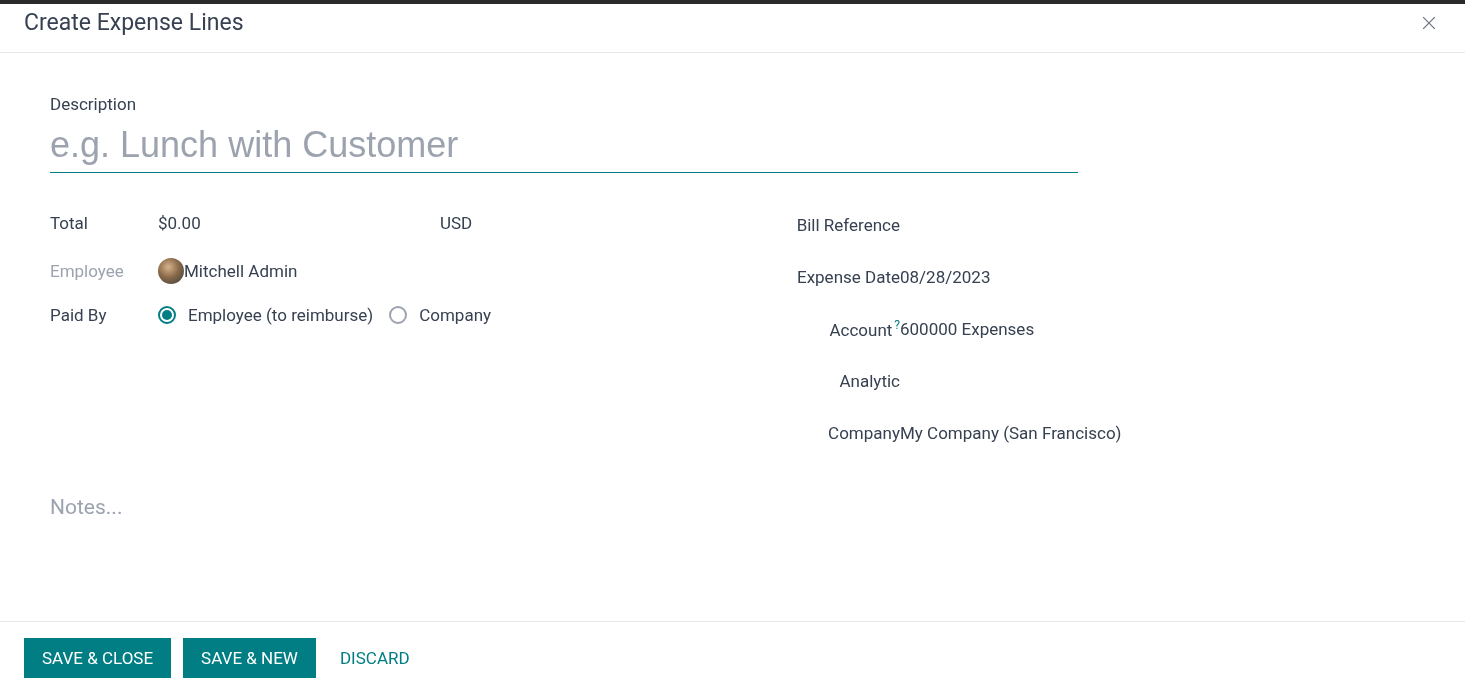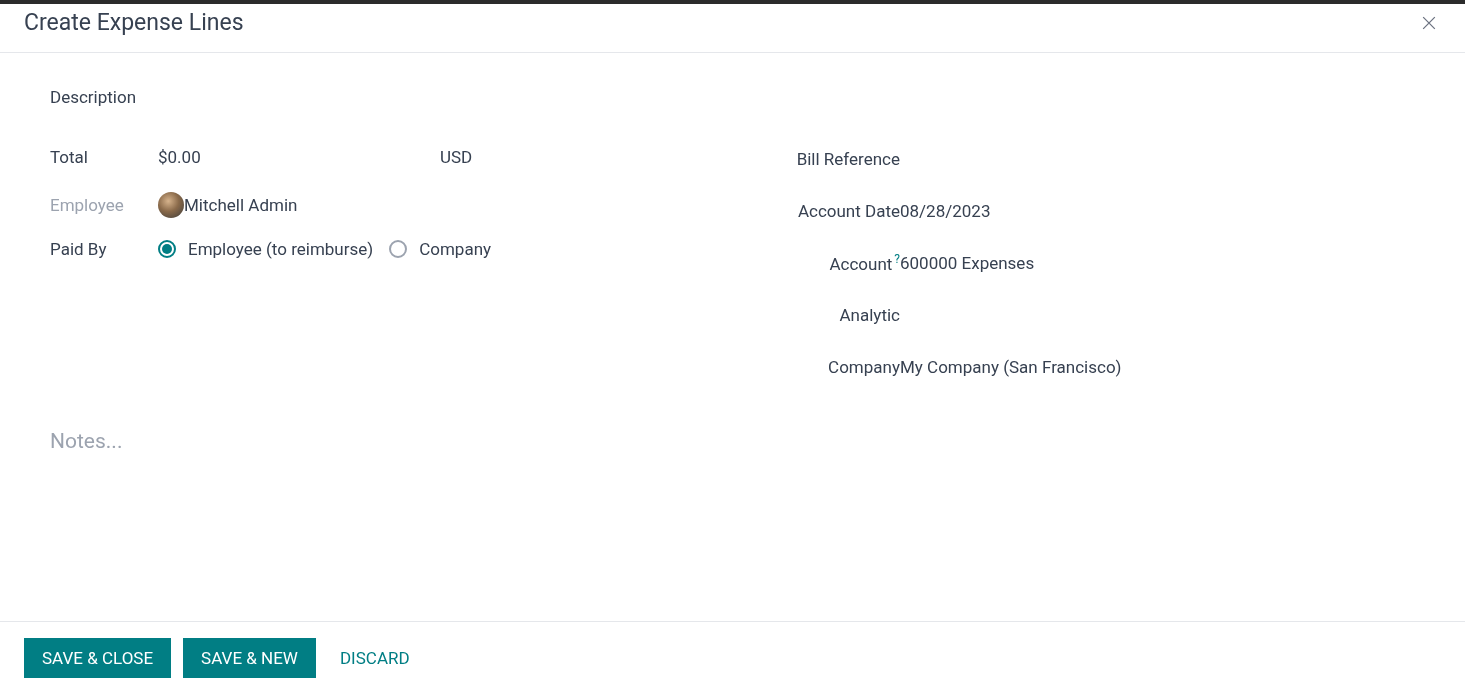--- a/index.html
+++ b/index.html
@@ -47,20 +47,21 @@
     .close-btn svg { width: 20px; height: 20px; stroke: #6b7280; stroke-width: 1.5; }
     .modal-body {
       flex: 1;
       padding: 34px 50px 20px 50px;
       overflow: auto;
     }
     .desc-label {
       font-size: 17px;
       color: #374151;
       margin-bottom: 6px;
+      margin-top: 7px;
     }
     .desc-input {
       width: 1028px;
       border: none;
       border-bottom: 1px solid #017e84;
       font-size: 36px;
       font-weight: 300;
       color: #374151;
       padding: 4px 0 6px 0;
       outline: none;
@@ -173,20 +174,21 @@
     <div class="modal-title">Create Expense Lines</div>
     <div class="close-btn">
       <svg viewBox="0 0 24 24" fill="none">
         <path d="M5 5 L19 19 M19 5 L5 19"></path>
       </svg>
     </div>
   </div>
 
   <div class="modal-body">
     <div class="desc-label">Description</div>
+    <input class="desc-input" type="text" placeholder="e.g. Lunch with Customer" style="">
 
     <div class="form-grid">
       <div class="col-left">
 
 
         <div class="row">
           <div class="label">Total</div>
           <div class="value">
             <span class="total-amount">$0.00</span>
             <span class="currency">USD</span>
@@ -218,21 +220,21 @@
       </div>
 
       <div class="col-right">
 
         <div class="row">
           <div class="label">Bill Reference</div>
           <div class="value"></div>
         </div>
 
         <div class="row">
-          <div class="label">Account Date</div>
+          <div class="label">Expense Date</div>
           <div class="value">08/28/2023</div>
         </div>
 
         <div class="row">
           <div class="label">
             <span>Account</span><sup class="help-sup">?</sup>
           </div>
           <div class="value">600000 Expenses</div>
         </div>
 

